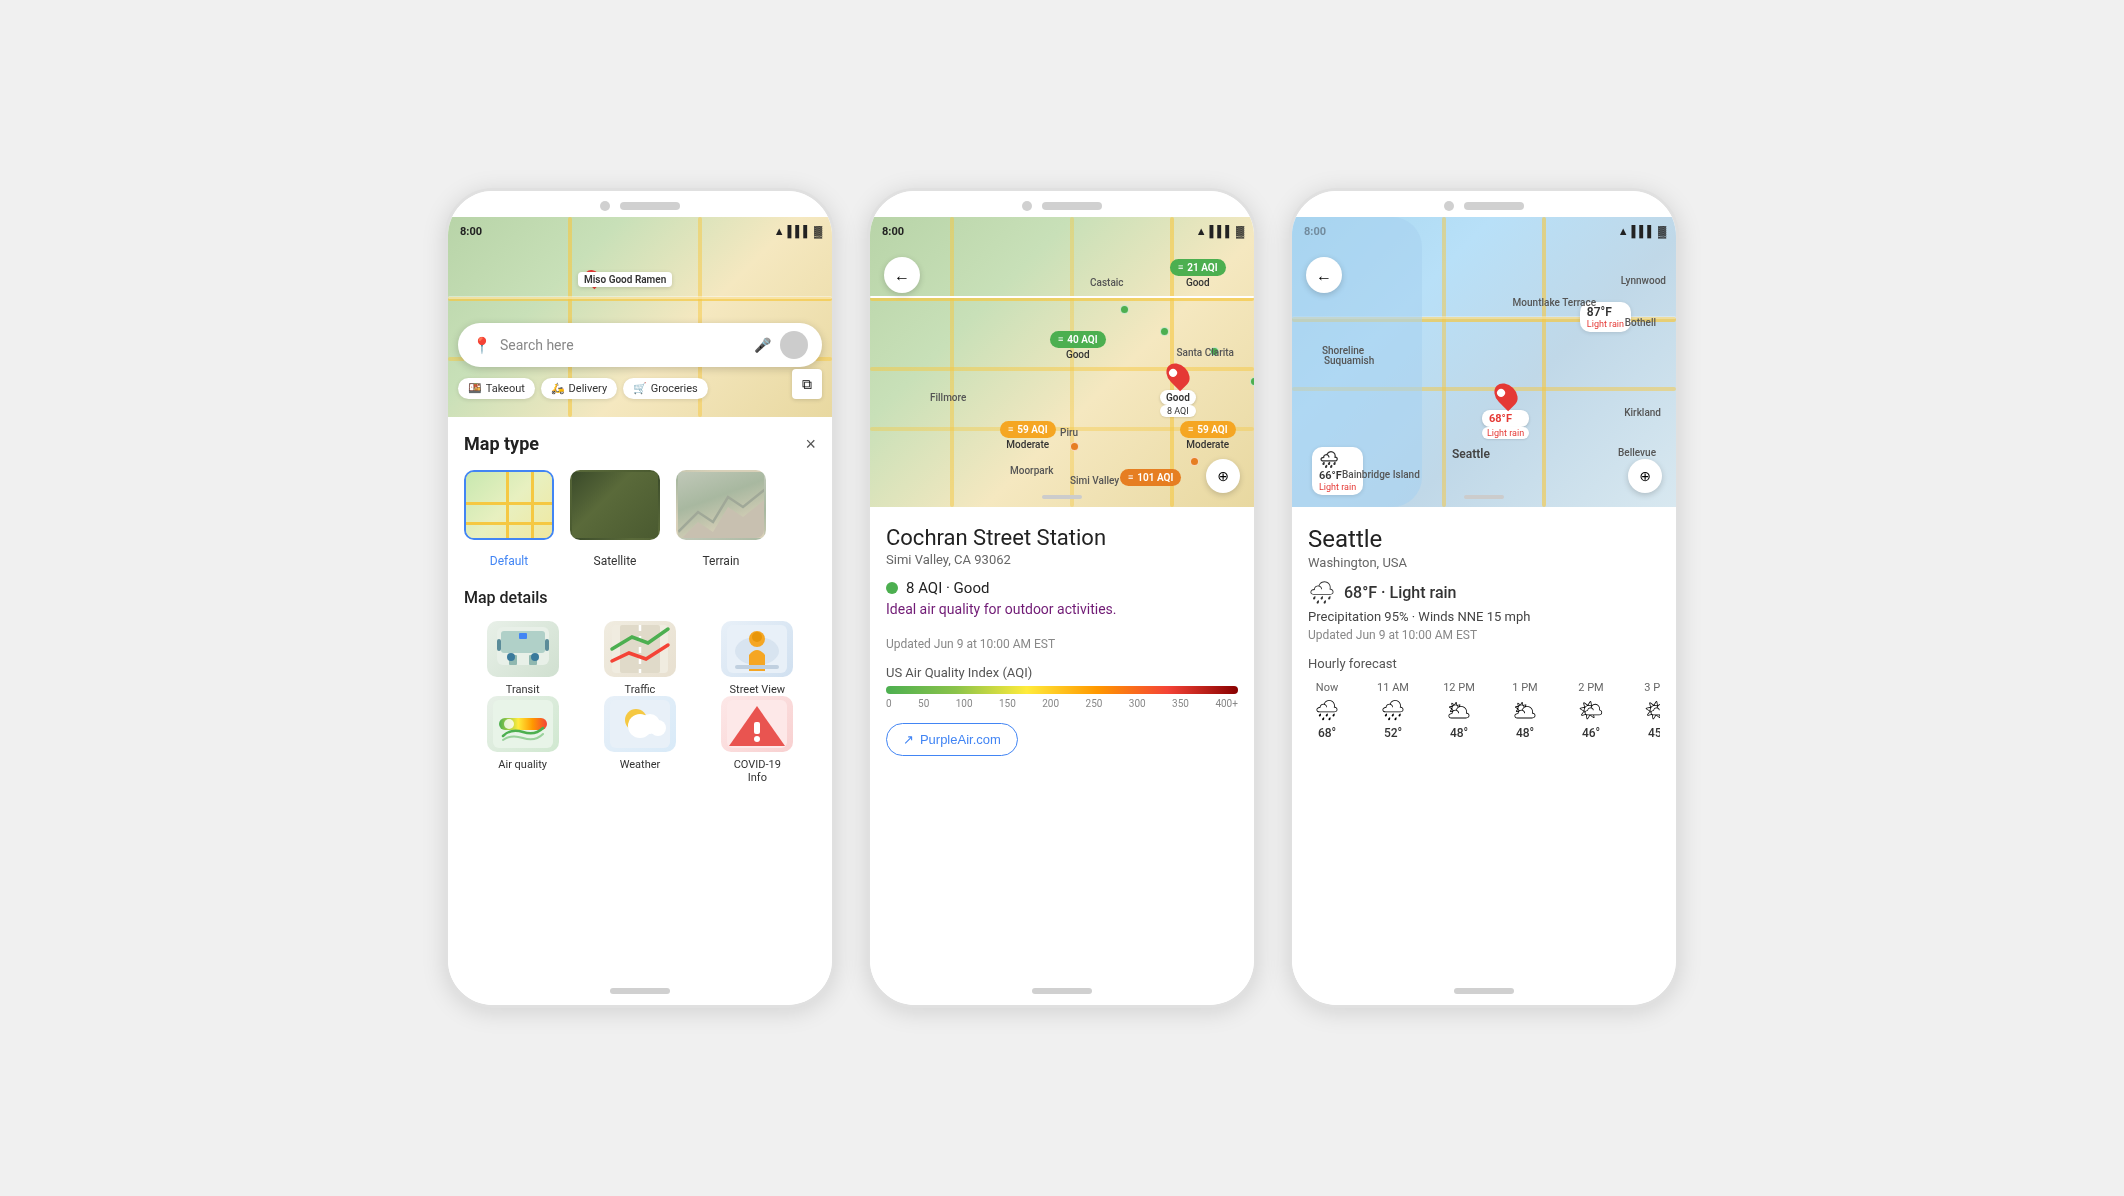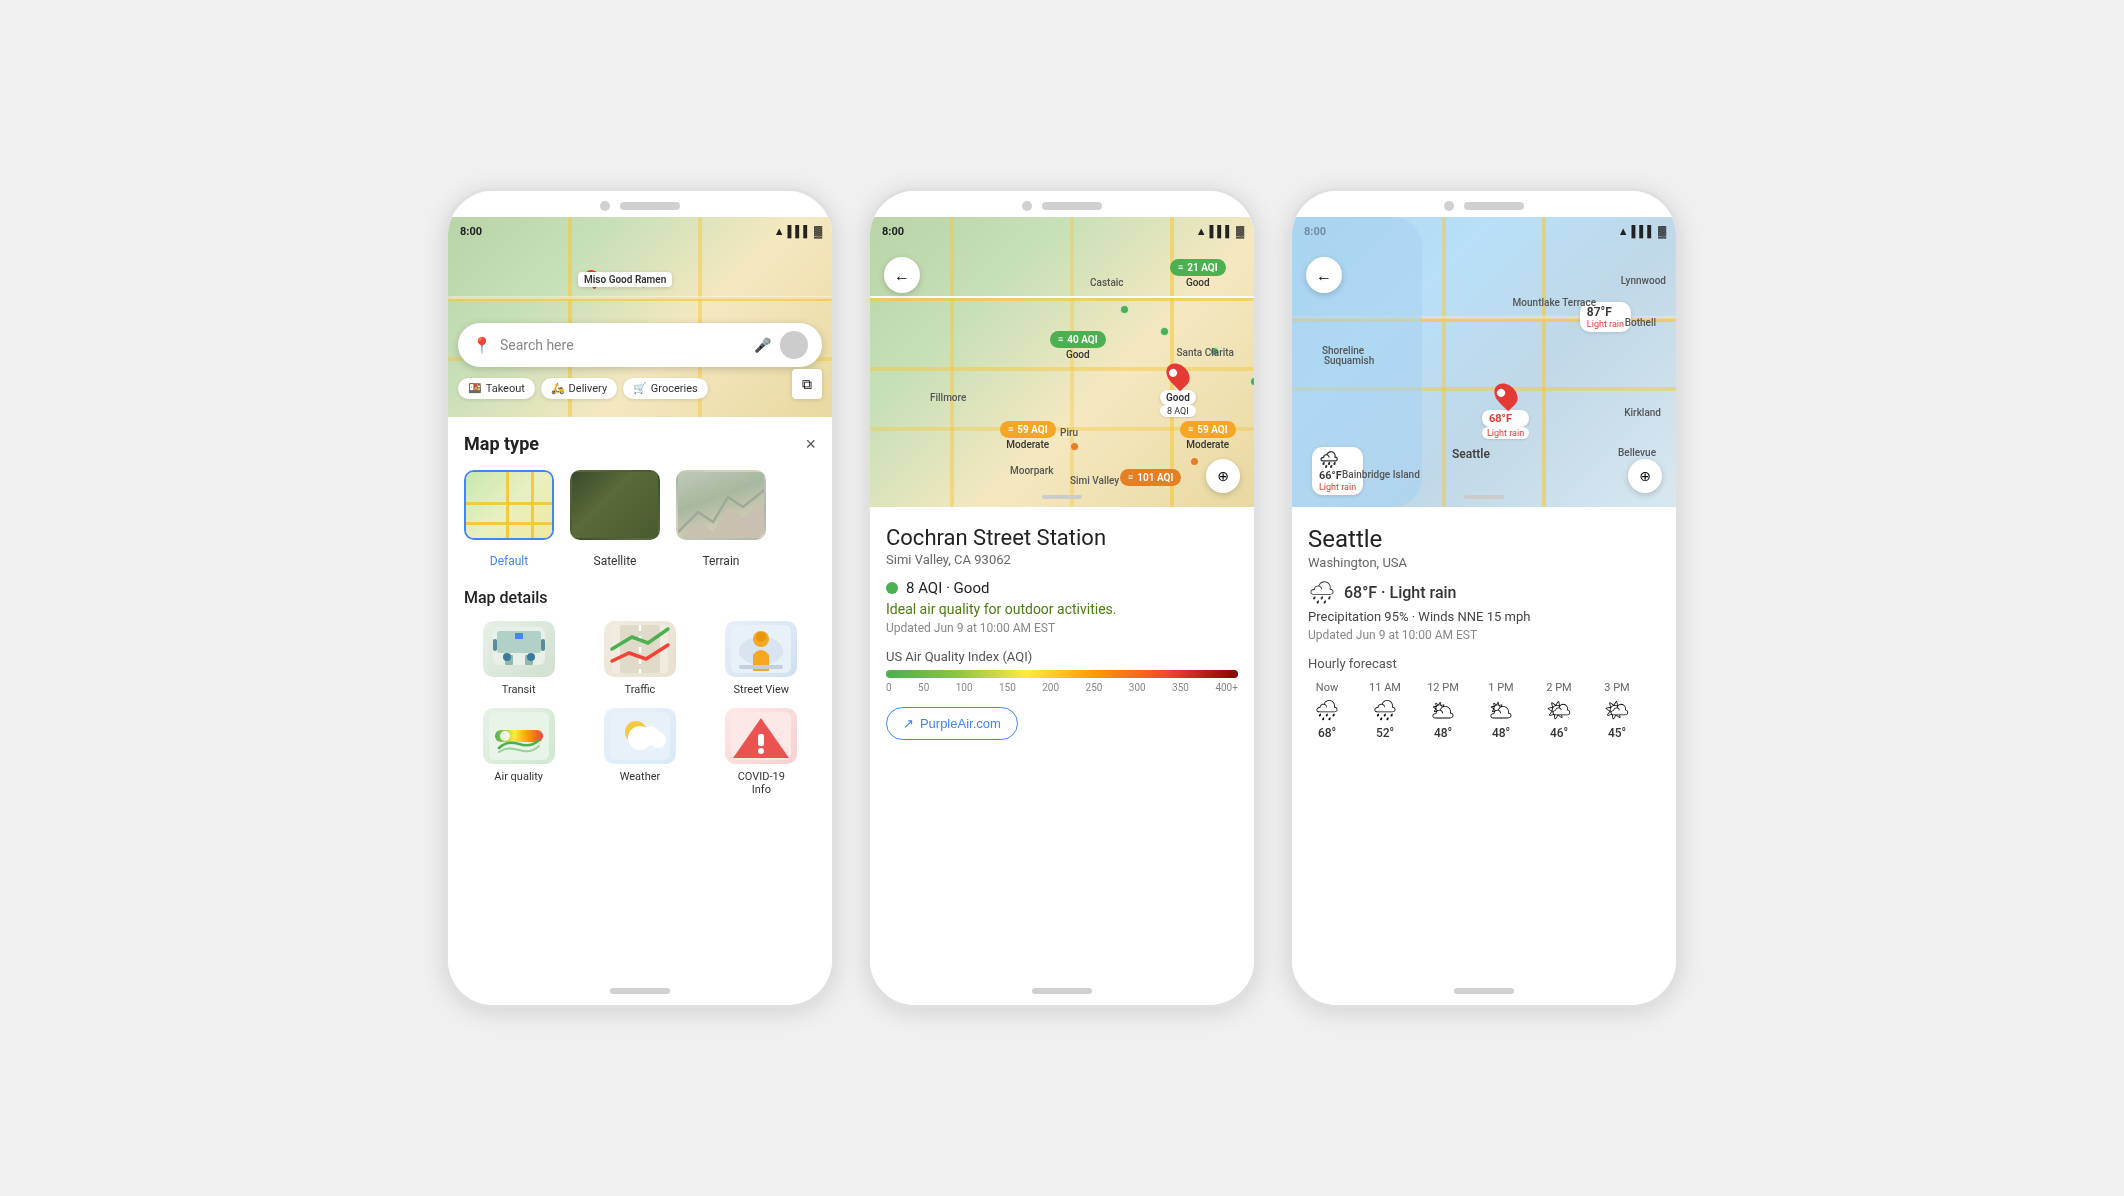--- a/index.html
+++ b/index.html
@@ -224,21 +224,20 @@
     }
     .map-details-title {
       font-size: 16px;
       font-weight: 500;
       color: #222;
       margin-bottom: 14px;
     }
     .map-details-grid {
       display: grid;
       grid-template-columns: repeat(3, 1fr);
-      gap: 12px;
     }
     .detail-option {
       display: flex;
       flex-direction: column;
       align-items: center;
       gap: 6px;
       cursor: pointer;
     }
     .detail-icon {
       width: 72px;
@@ -338,22 +337,22 @@
       border-radius: 50%;
       background: #4caf50;
     }
     .aq-status-text {
       font-size: 15px;
       font-weight: 400;
       color: #222;
     }
     .aq-desc {
       font-size: 14px;
-      color: #4d7c0f;
-      margin-bottom: 4px;
+      color: #701a75;
+      margin-bottom: 20px;
     }
     .aq-updated {
       font-size: 12px;
       color: #888;
       margin-bottom: 14px;
     }
     .aq-index-title {
       font-size: 13px;
       color: #555;
       margin-bottom: 6px;
@@ -492,21 +491,21 @@
       color: #888;
       margin-bottom: 14px;
     }
     .wx-hourly-title {
       font-size: 13px;
       color: #555;
       margin-bottom: 10px;
     }
     .wx-hourly-scroll {
       display: flex;
-      gap: 20px;
+      gap: 28px;
       overflow-x: auto;
       padding-bottom: 4px;
     }
     .wx-hourly-scroll::-webkit-scrollbar { display: none; }
     .wx-hour {
       display: flex;
       flex-direction: column;
       align-items: center;
       gap: 4px;
       min-width: 38px;

